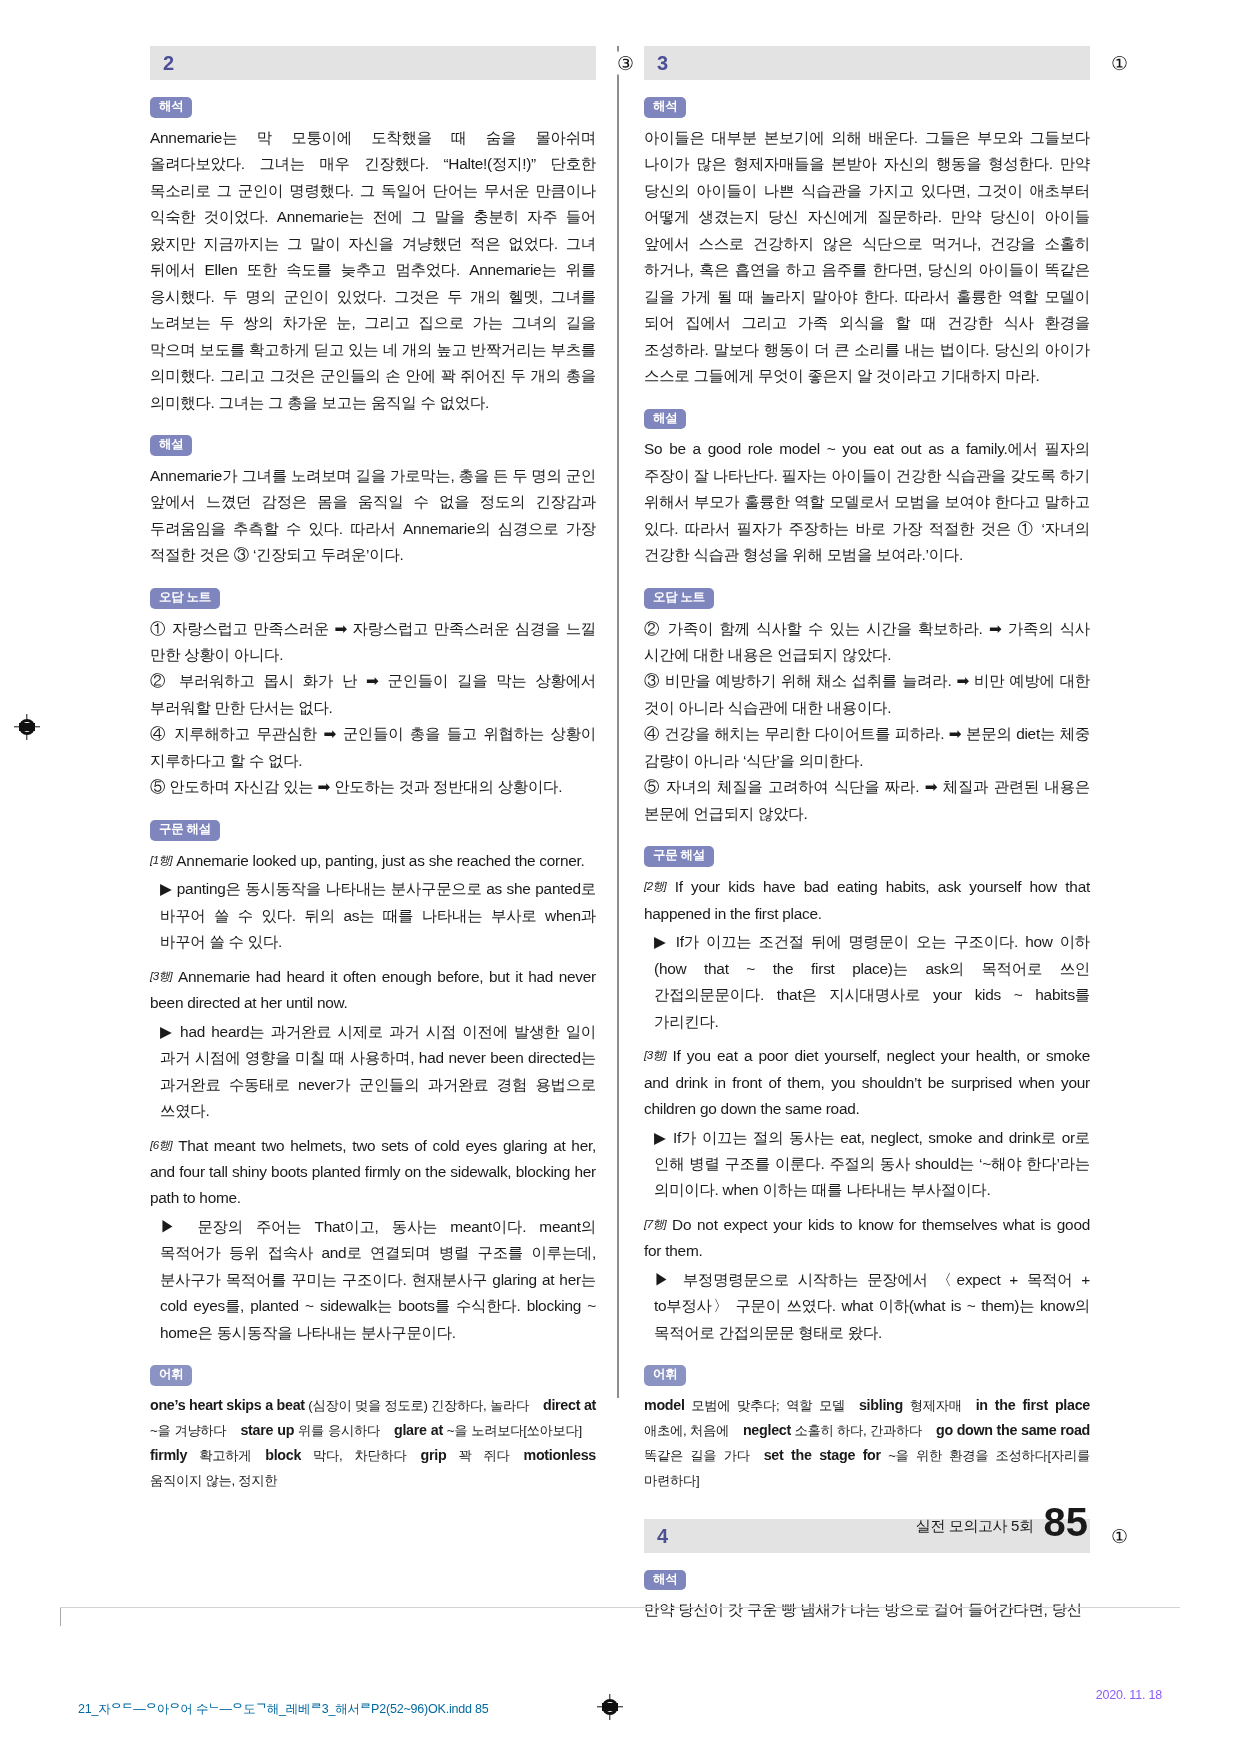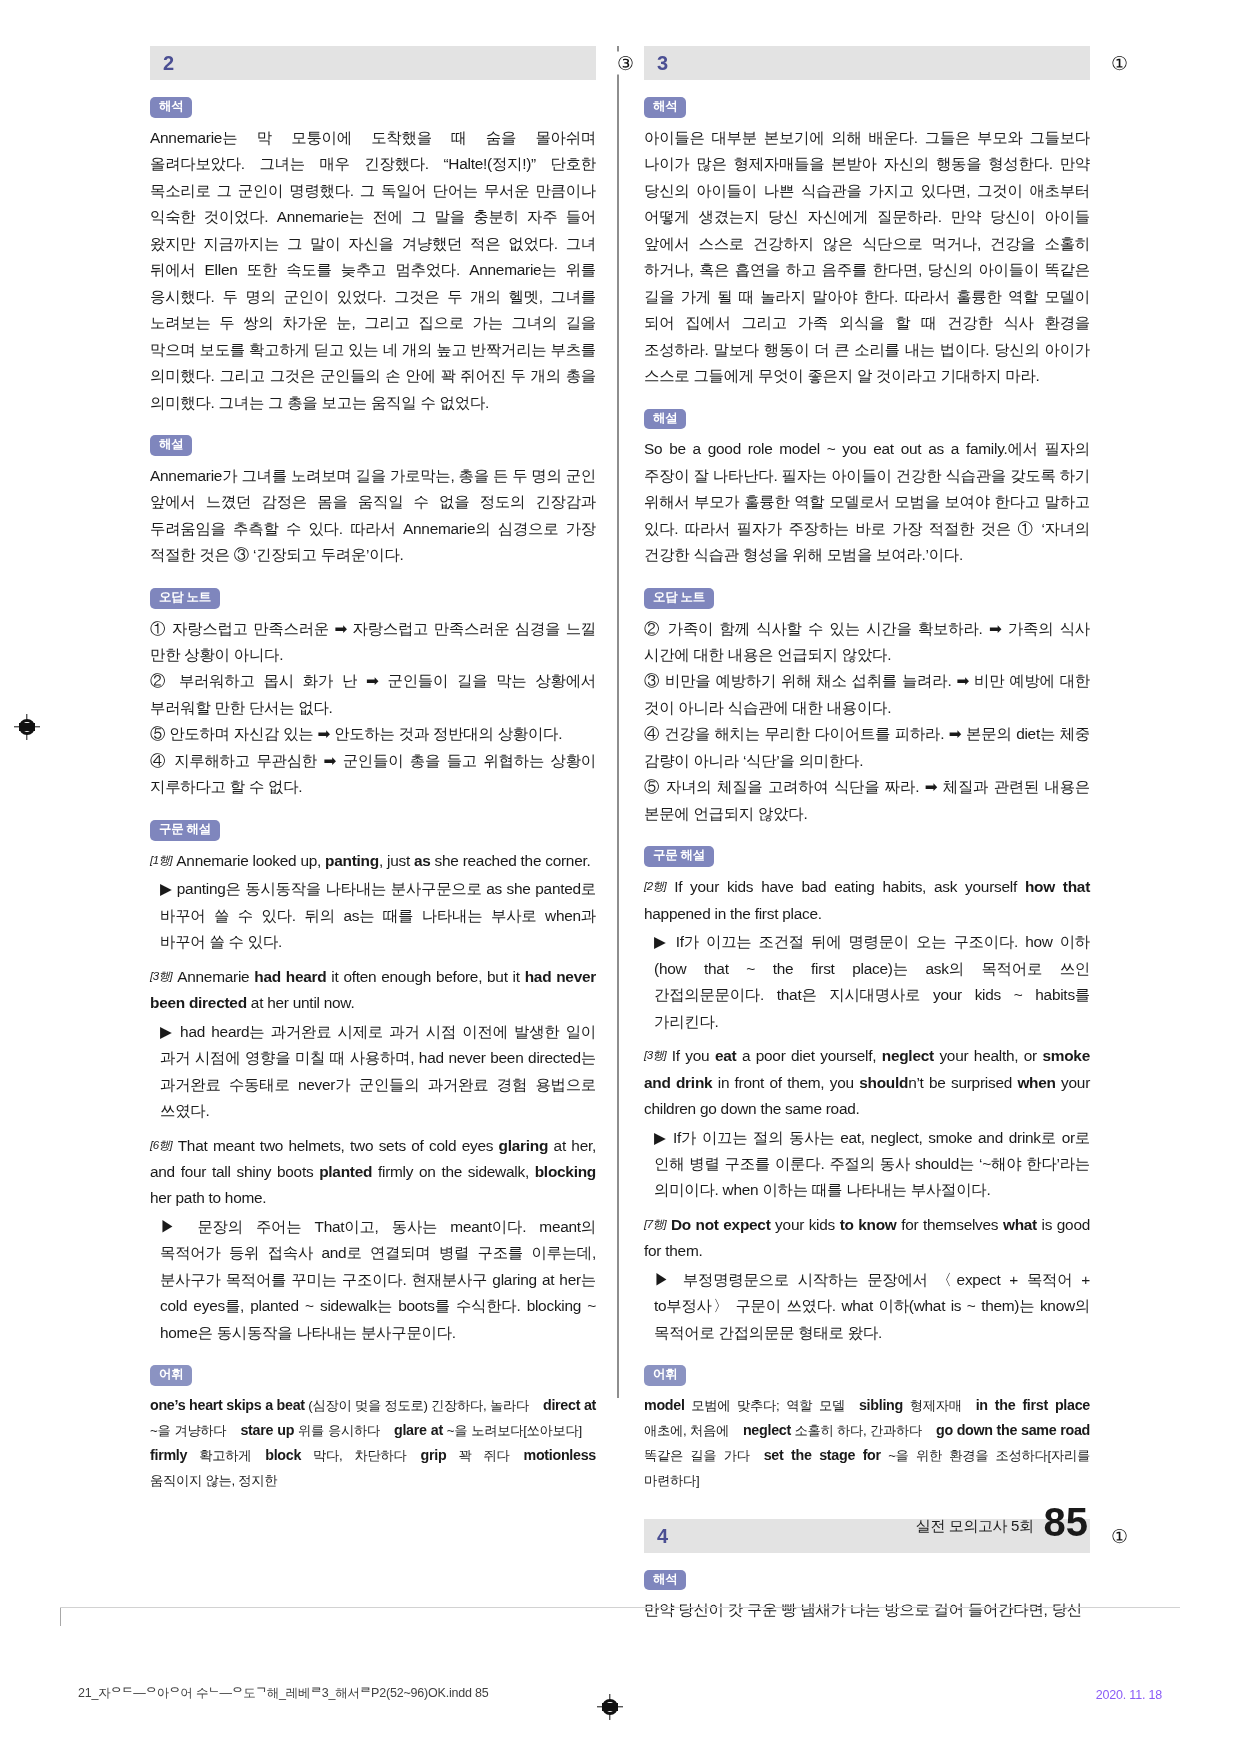--- a/index.html
+++ b/index.html
@@ -77,21 +77,21 @@
 
   
   .para {
     font-size:15.4px;
     line-height:1.72;
     letter-spacing:-0.25px;
     text-align:justify;
     margin:0 0 18px 0;
     word-break:keep-all;
   }
-  .para b, .para strong { font-weight:bold; }
+  .para b, .para strong { font-weight:normal; }
   .lineref { font-size:11.5px; vertical-align:0.18em; letter-spacing:-0.5px;font-style:italic; }
 
   .syntax-item { margin:0 0 2px 0; }
   .syntax-note { margin:0 0 8px 10px; }
 
   
   .vocab-body {
     font-size:14.3px;
     line-height:1.74;
     letter-spacing:-0.3px;
@@ -112,22 +112,22 @@
 
   #footer-rule {
     position:absolute; left:60px; bottom:146px; width:1120px; height:1px;
     background:#d2d2d2;
   }
   #footer-tick {
     position:absolute; left:60px; bottom:128px; width:1px; height:18px;
     background:#a8a8a8;
   }
   #imprint {
-    position:absolute; left:78px; bottom:52px;
-    font-size:12.5px; color:#404040; letter-spacing:-0.2px;
+    position:absolute; left:78px; bottom:36px;
+    font-size:12.5px; color:#0369a1; letter-spacing:-0.2px;
     font-family:"Liberation Sans", sans-serif;
   }
   #imprint-date {
     position:absolute; right:78px; bottom:52px;
     font-size:12.5px; color:#8b5cf6; letter-spacing:-0.2px;
   }
 </style>
 </head>
 <body>
 
@@ -141,22 +141,22 @@
     </div>
 
   <div id="col-divider"></div>
 
   <div class="column" id="col-left"><div class="qhead">
         <span class="qnum">2</span>
         <span class="qans">③</span>
       </div><div class="badge">해석</div><p class="para">Annemarie는 막 모퉁이에 도착했을 때 숨을 몰아쉬며 올려다보았다. 그녀는 매우 긴장했다. “Halte!(정지!)” 단호한 목소리로 그 군인이 명령했다. 그 독일어 단어는 무서운 만큼이나 익숙한 것이었다. Annemarie는 전에 그 말을 충분히 자주 들어 왔지만 지금까지는 그 말이 자신을 겨냥했던 적은 없었다. 그녀 뒤에서 Ellen 또한 속도를 늦추고 멈추었다. Annemarie는 위를 응시했다. 두 명의 군인이 있었다. 그것은 두 개의 헬멧, 그녀를 노려보는 두 쌍의 차가운 눈, 그리고 집으로 가는 그녀의 길을 막으며 보도를 확고하게 딛고 있는 네 개의 높고 반짝거리는 부츠를 의미했다. 그리고 그것은 군인들의 손 안에 꽉 쥐어진 두 개의 총을 의미했다. 그녀는 그 총을 보고는 움직일 수 없었다.</p><div class="badge">해설</div><p class="para">Annemarie가 그녀를 노려보며 길을 가로막는, 총을 든 두 명의 군인 앞에서 느꼈던 감정은 몸을 움직일 수 없을 정도의 긴장감과 두려움임을 추측할 수 있다. 따라서 Annemarie의 심경으로 가장 적절한 것은 ③ ‘긴장되고 두려운’이다.</p><div class="badge">오답 노트</div><div class="para">
         <div>① 자랑스럽고 만족스러운 ➡ 자랑스럽고 만족스러운 심경을 느낄 만한 상황이 아니다.</div>
         <div>② 부러워하고 몹시 화가 난 ➡ 군인들이 길을 막는 상황에서 부러워할 만한 단서는 없다.</div>
+        <div>④ 지루해하고 무관심한 ➡ 군인들이 총을 들고 위협하는 상황이 지루하다고 할 수 없다.</div>
         <div>⑤ 안도하며 자신감 있는 ➡ 안도하는 것과 정반대의 상황이다.</div>
-        <div>④ 지루해하고 무관심한 ➡ 군인들이 총을 들고 위협하는 상황이 지루하다고 할 수 없다.</div>
       </div><div class="badge">구문 해설</div><div class="para">
         <div class="syntax-item"><span class="lineref">[1행]</span> Annemarie looked up, <b>panting</b>, just <b>as</b> she reached the corner.</div>
         <div class="syntax-note">▶ panting은 동시동작을 나타내는 분사구문으로 as she panted로 바꾸어 쓸 수 있다. 뒤의 as는 때를 나타내는 부사로 when과 바꾸어 쓸 수 있다.</div>
         <div class="syntax-item"><span class="lineref">[3행]</span> Annemarie <b>had heard</b> it often enough before, but it <b>had never been directed</b> at her until now.</div>
         <div class="syntax-note">▶ had heard는 과거완료 시제로 과거 시점 이전에 발생한 일이 과거 시점에 영향을 미칠 때 사용하며, had never been directed는 과거완료 수동태로 never가 군인들의 과거완료 경험 용법으로 쓰였다.</div>
         <div class="syntax-item"><span class="lineref">[6행]</span> That meant two helmets, two sets of cold eyes <b>glaring</b> at her, and four tall shiny boots <b>planted</b> firmly on the sidewalk, <b>blocking</b> her path to home.</div>
         <div class="syntax-note">▶ 문장의 주어는 That이고, 동사는 meant이다. meant의 목적어가 등위 접속사 and로 연결되며 병렬 구조를 이루는데, 분사구가 목적어를 꾸미는 구조이다. 현재분사구 glaring at her는 cold eyes를, planted ~ sidewalk는 boots를 수식한다. blocking ~ home은 동시동작을 나타내는 분사구문이다.</div>
       </div><div class="badge vocab">어휘</div><p class="vocab-body"><span class="w">one’s heart skips a beat</span><span class="d"> (심장이 멎을 정도로) 긴장하다, 놀라다</span> <span class="w">direct at</span><span class="d"> ~을 겨냥하다</span> <span class="w">stare up</span><span class="d"> 위를 응시하다</span> <span class="w">glare at</span><span class="d"> ~을 노려보다[쏘아보다]</span> <span class="w">firmly</span><span class="d"> 확고하게</span> <span class="w">block</span><span class="d"> 막다, 차단하다</span> <span class="w">grip</span><span class="d"> 꽉 쥐다</span> <span class="w">motionless</span><span class="d"> 움직이지 않는, 정지한</span></p></div>
   <div class="column" id="col-right"><div class="qhead">
         <span class="qnum">3</span>

